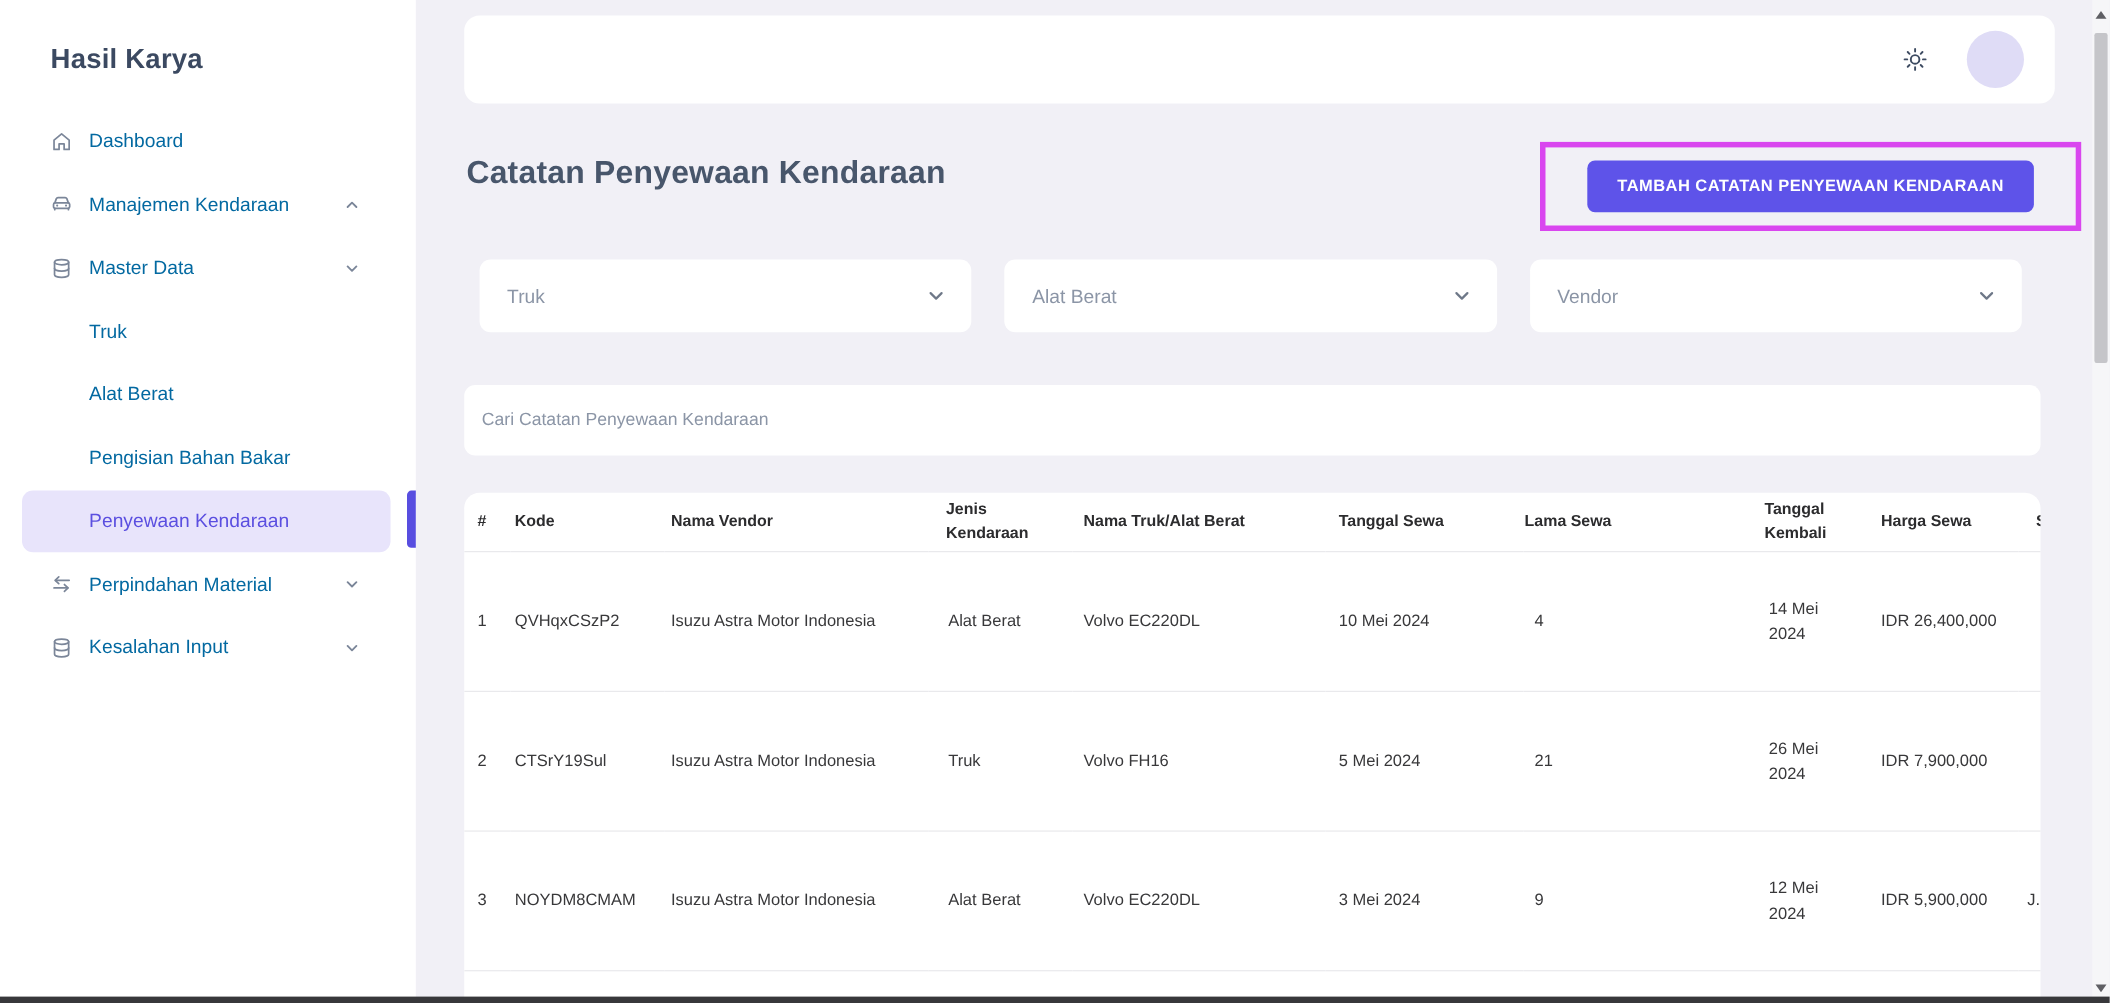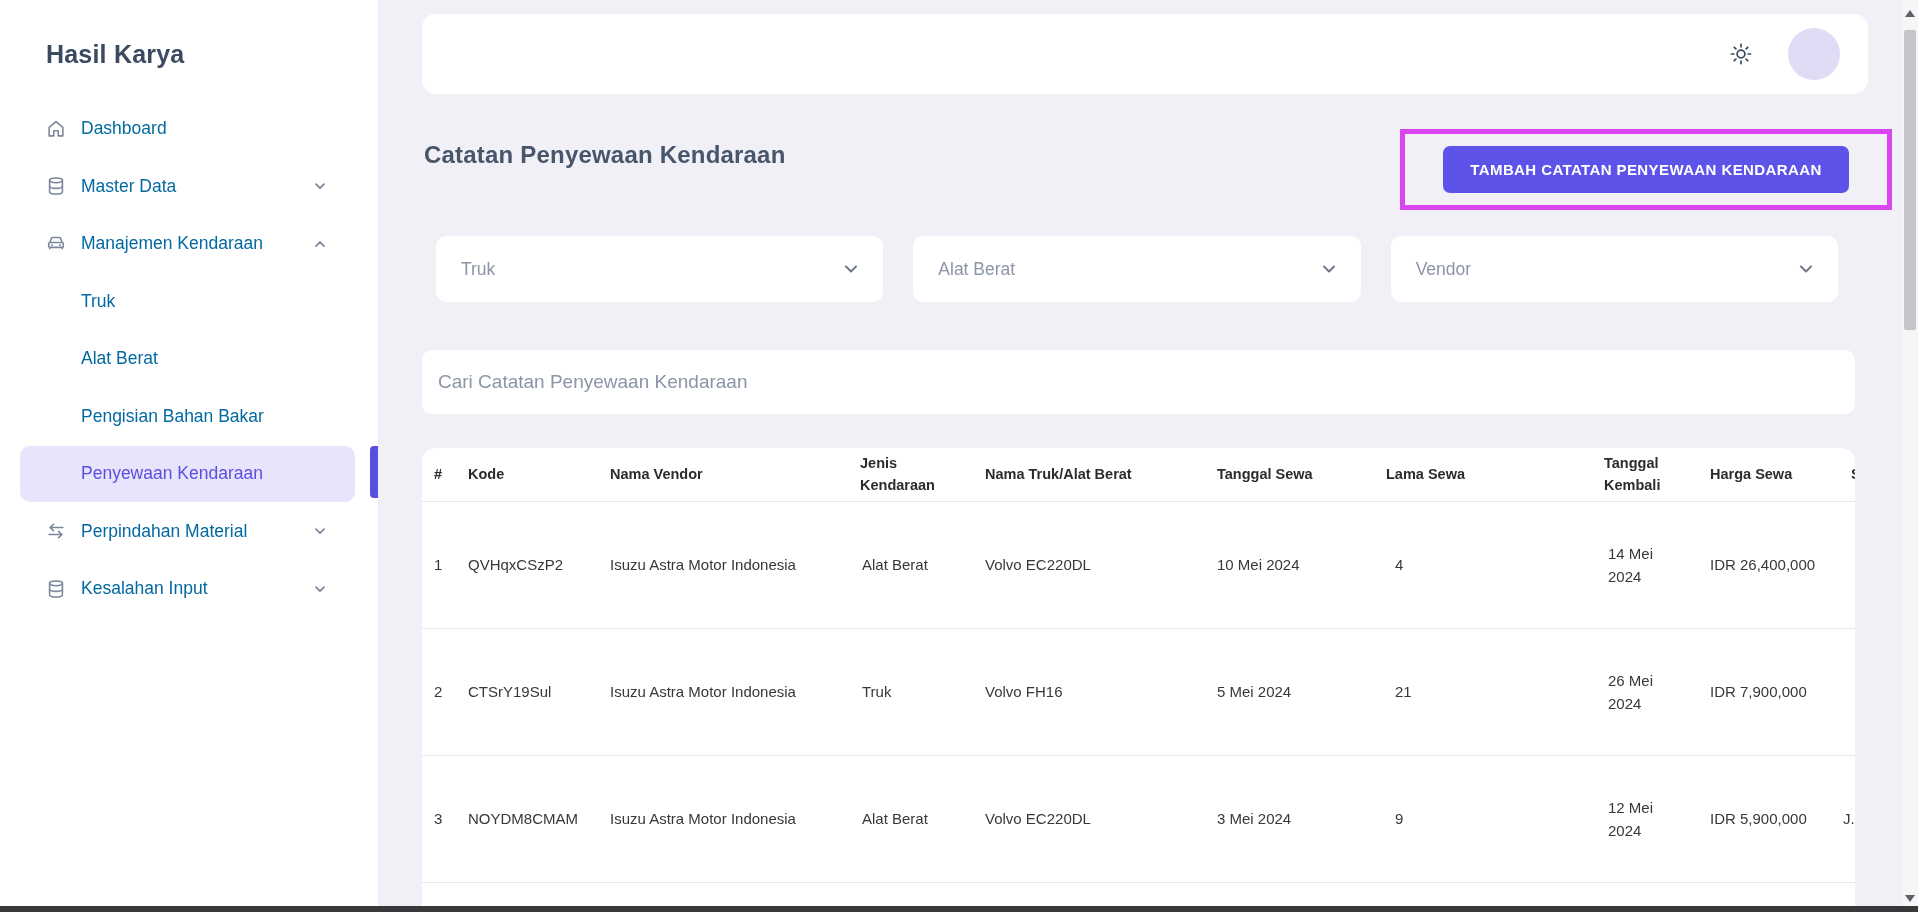--- a/index.html
+++ b/index.html
@@ -20,35 +20,35 @@
   .nav-item.sub.active{background:#e8e4fb;border-radius:10px;margin:1px 23px 1px 20px;
     padding-left:61px;height:55.5px;color:#5b4fe0;}
   .active-bar{position:absolute;top:446px;right:0;width:8px;height:52px;background:#584ee0;border-radius:4px 0 0 4px;}
   svg.ico{stroke:#7b8699;fill:none;stroke-width:1.7;stroke-linecap:round;stroke-linejoin:round;}
   
   .topbar{position:absolute;left:422px;top:14px;width:1446px;height:80px;background:#ffffff;border-radius:14px;
     display:flex;align-items:center;justify-content:flex-end;padding-right:28px;box-sizing:border-box;gap:34px;}
   .sunbtn{width:26px;height:26px;display:flex;align-items:center;justify-content:center;cursor:pointer;}
   .avatar{width:52px;height:52px;border-radius:50%;background:#dfdcf6;cursor:pointer;}
   
-  .page-title{position:absolute;left:424px;top:141px;font-size:24px;font-weight:700;color:#48566b;letter-spacing:.2px;}
+  .page-title{position:absolute;left:424px;top:141px;font-size:29px;font-weight:700;color:#48566b;letter-spacing:.2px;}
   .annotation{position:absolute;left:1400px;top:129px;width:482px;height:71px;border:5px solid #d946ef;
     display:flex;align-items:center;justify-content:center;box-sizing:content-box;}
   .add-btn{background:#5e53e9;color:#ffffff;border:none;border-radius:7px;height:47px;padding:0 27px;
     font-family:"Liberation Sans",sans-serif;font-size:15px;font-weight:700;letter-spacing:.4px;cursor:pointer;}
   
   .filters{position:absolute;left:436px;top:236px;width:1402px;height:66px;display:flex;gap:30px;}
   .filter{flex:1;background:#ffffff;border-radius:10px;display:flex;align-items:center;
     padding:0 22px 0 25px;color:#8b95a6;font-size:17.5px;cursor:pointer;}
   .filter .fchev{margin-left:auto;display:flex;align-items:center;}
   
   .searchbar{position:absolute;left:422px;top:350px;width:1433px;height:64px;background:#ffffff;border-radius:10px;
     display:flex;align-items:center;box-sizing:border-box;padding:0 14px;}
   .searchbar input{border:none;outline:none;width:100%;font-family:"Liberation Sans",sans-serif;
-    font-size:19px;color:#445062;background:transparent;}
+    font-size:16px;color:#445062;background:transparent;}
   .searchbar input::placeholder{color:#8b95a6;opacity:1;}
   
   .table-card{position:absolute;left:422px;top:448px;width:1433px;height:464px;background:#ffffff;
     border-radius:14px 14px 0 0;overflow:hidden;}
   table.grid{border-collapse:collapse;table-layout:fixed;width:1533px;}
   table.grid th{font-size:14.5px;font-weight:700;color:#2c2c2e;text-align:left;vertical-align:middle;
     height:51px;line-height:1.45;border-bottom:1px solid #e7e7ea;}
   table.grid td{font-size:15px;color:#38383a;height:124px;vertical-align:middle;line-height:1.55;
     border-bottom:1px solid #e7e7ea;}
   .c1{padding-left:12px;}
@@ -87,47 +87,47 @@
         <svg class="ico" width="22" height="22" viewBox="0 0 24 24">
             <path d="M4.5 10.2 L12 4 L19.5 10.2 V19.5 H14.5 V14 H9.5 V19.5 H4.5 Z"></path>
           </svg>
       </span>
       <span class="nlabel">Dashboard</span>
     </div>
 
     <div class="nav-item">
       <span class="nicon">
         <svg class="ico" width="22" height="22" viewBox="0 0 24 24">
-            <ellipse cx="12" cy="5.8" rx="7" ry="2.6"></ellipse>
-            <path d="M5 5.8 V18.2 C5 19.6 8.1 20.8 12 20.8 C15.9 20.8 19 19.6 19 18.2 V5.8"></path>
-            <path d="M5 12 C5 13.4 8.1 14.6 12 14.6 C15.9 14.6 19 13.4 19 12"></path>
-          </svg>
-      </span>
-      <span class="nlabel">Master Data</span>
-      <span class="chev">
-        <svg class="ico" width="16" height="16" viewBox="0 0 16 16">
-            <path d="M4 6.2 L8 10.2 L12 6.2"></path>
-          </svg>
-      </span>
-    </div>
-
-    <div class="nav-item">
-      <span class="nicon">
-        <svg class="ico" width="22" height="22" viewBox="0 0 24 24">
             <path d="M5.3 10.3 L6.8 6.1 C7.1 5.4 7.6 5 8.4 5 H15.6 C16.4 5 16.9 5.4 17.2 6.1 L18.7 10.3"></path>
             <rect x="4" y="10.3" width="16" height="5.4" rx="1.6"></rect>
             <path d="M5.2 15.7 V17.1 M18.8 15.7 V17.1"></path>
             <circle cx="7.6" cy="13" r="1.05" fill="#7b8699" stroke="none"></circle>
             <circle cx="16.4" cy="13" r="1.05" fill="#7b8699" stroke="none"></circle>
           </svg>
       </span>
       <span class="nlabel">Manajemen Kendaraan</span>
       <span class="chev">
         <svg class="ico" width="16" height="16" viewBox="0 0 16 16">
             <path d="M4 10.2 L8 6.2 L12 10.2"></path>
+          </svg>
+      </span>
+    </div>
+
+    <div class="nav-item">
+      <span class="nicon">
+        <svg class="ico" width="22" height="22" viewBox="0 0 24 24">
+            <ellipse cx="12" cy="5.8" rx="7" ry="2.6"></ellipse>
+            <path d="M5 5.8 V18.2 C5 19.6 8.1 20.8 12 20.8 C15.9 20.8 19 19.6 19 18.2 V5.8"></path>
+            <path d="M5 12 C5 13.4 8.1 14.6 12 14.6 C15.9 14.6 19 13.4 19 12"></path>
+          </svg>
+      </span>
+      <span class="nlabel">Master Data</span>
+      <span class="chev">
+        <svg class="ico" width="16" height="16" viewBox="0 0 16 16">
+            <path d="M4 6.2 L8 10.2 L12 6.2"></path>
           </svg>
       </span>
     </div>
 
     <div class="nav-item sub">
       <span class="nlabel">Truk</span>
     </div>
 
     <div class="nav-item sub">
       <span class="nlabel">Alat Berat</span>

